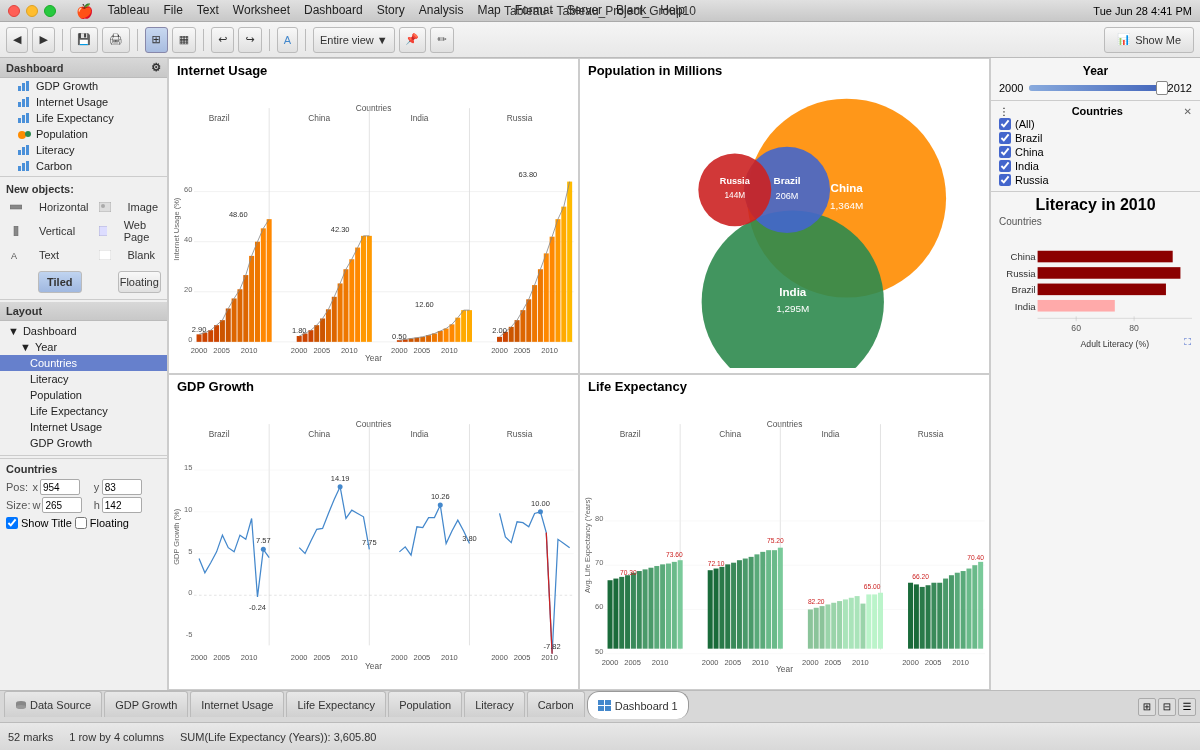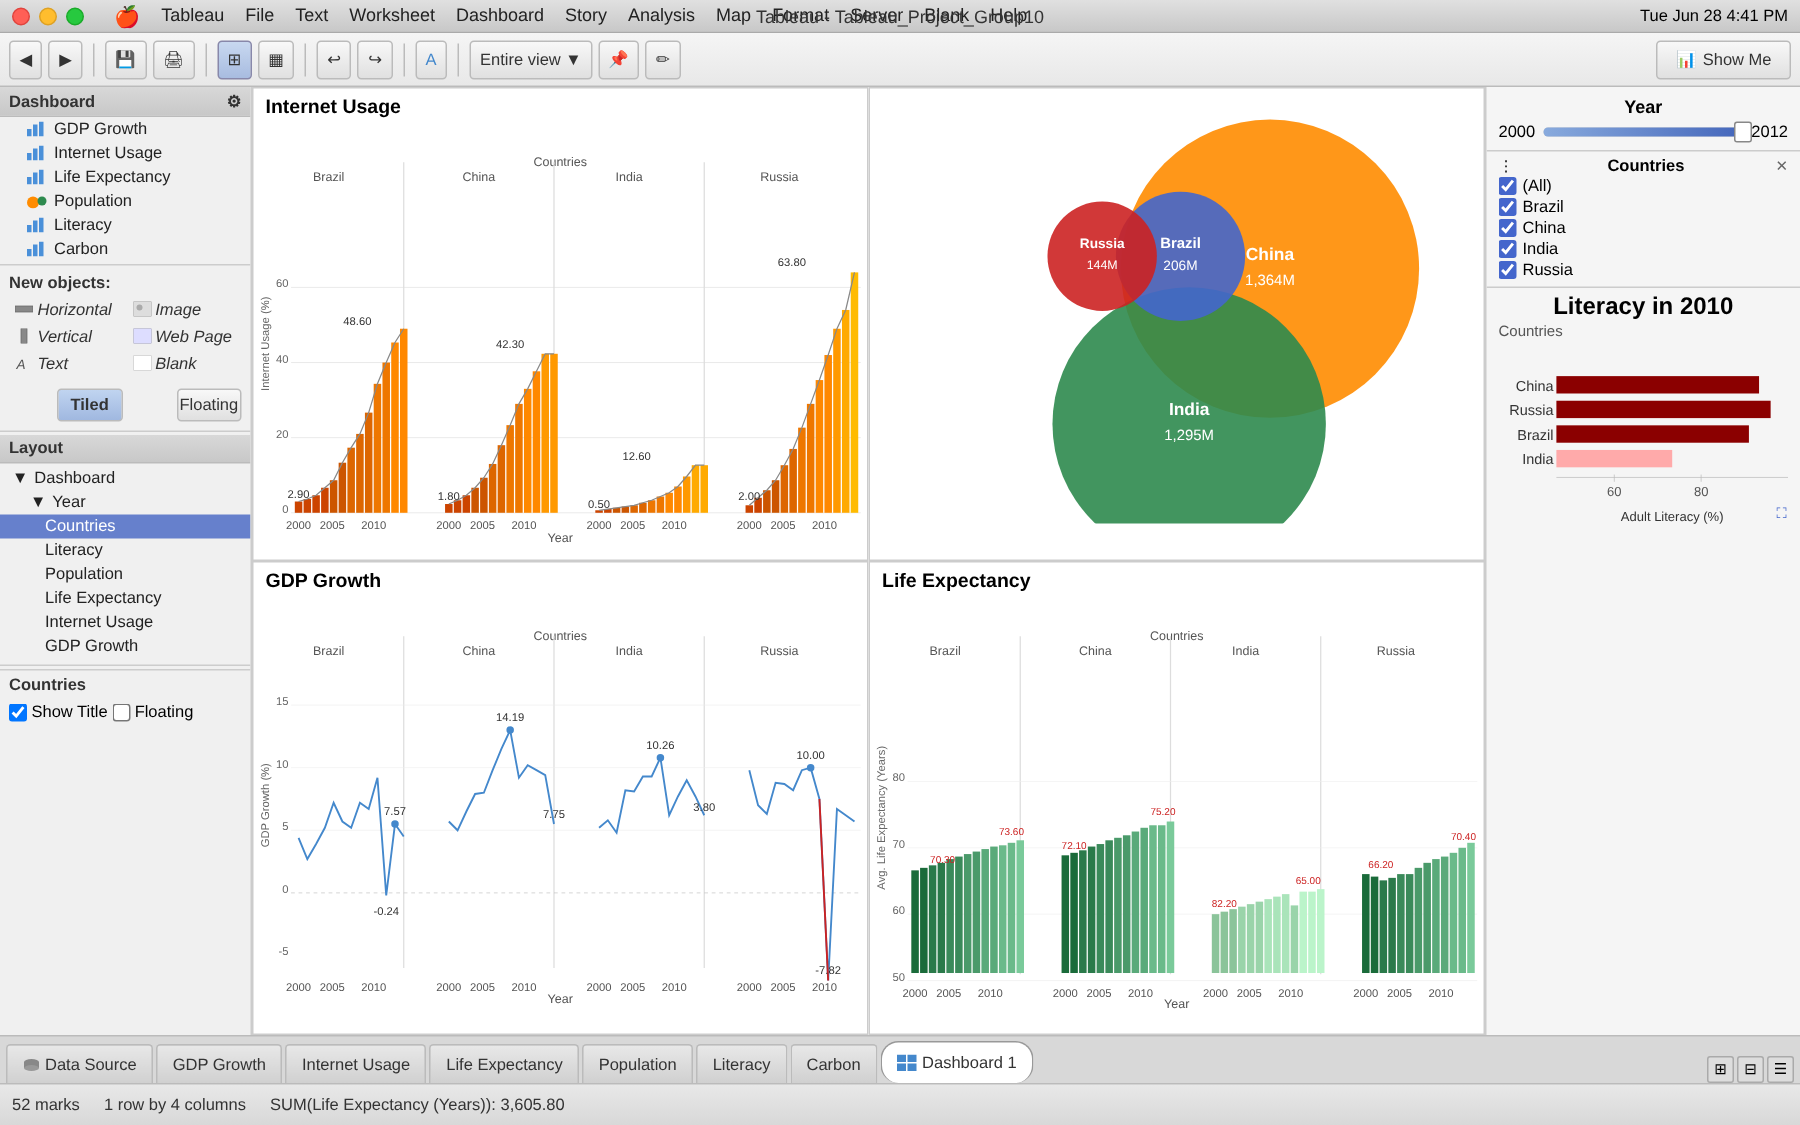--- a/index.html
+++ b/index.html
@@ -99,21 +99,21 @@
       display: flex;
       align-items: center;
       gap: 4px;
     }
 
     .sidebar-divider { height: 1px; background: #ccc; margin: 2px 0; }
     
     .new-objects-section { padding: 4px 6px; }
     .new-objects-title { font-size: 11px; font-weight: bold; margin-bottom: 4px; color: #333; }
     .new-objects-grid { display: grid; grid-template-columns: 1fr 1fr; gap: 2px; font-size: 11px; }
-    .new-objects-item { padding: 2px 4px; display: flex; align-items: flex-start; gap: 3px; cursor: pointer; color: #333; font-style: italic; }
+    .new-objects-item { padding: 2px 4px; display: flex; align-items: center; gap: 17px; cursor: pointer; color: #333; }
     
     .tiled-floating { display: flex; gap: 4px; padding: 4px 6px; }
     .tiled-btn, .floating-btn {
       flex: 1;
       height: 22px;
       border: 1px solid #bbb;
       border-radius: 3px;
       font-size: 11px;
       display: flex;
       align-items: center;
@@ -176,21 +176,20 @@
       flex-direction: column;
       overflow: hidden;
     }
 
     
     .bottom-tabs {
       height: 32px;
       background: #d8d8d8;
       border-top: 1px solid #bbb;
       display: flex;
-      align-items: flex-end;
       padding-left: 4px;
       gap: 2px;
     }
     .tab {
       height: 26px;
       padding: 0 10px;
       background: linear-gradient(to bottom, #e8e8e8, #d0d0d0);
       border: 1px solid #bbb;
       border-bottom: none;
       border-radius: 3px 3px 0 0;
@@ -467,20 +466,37 @@
       </div>
       <div class="layout-item layout-sub2">
         <span>GDP Growth</span>
       </div>
     </div>
 
     <div class="sidebar-divider"></div>
 
     <div class="countries-section">
       <div class="countries-title">Countries</div>
+      <div class="pos-size-grid">
+        <span class="pos-label">Pos:</span>
+        <span style="display:flex;align-items:center;gap:2px;">
+          <span style="color:#555;">x</span>
+          <input class="pos-input" type="text" value="954" style="">
+        </span>
+        <span style="color:#555;">y</span>
+        <input class="pos-input" type="text" value="83" style="">
+
+        <span class="pos-label">Size:</span>
+        <span style="display:flex;align-items:center;gap:2px;">
+          <span style="color:#555;">w</span>
+          <input class="pos-input" type="text" value="265" style="">
+        </span>
+        <span style="color:#555;">h</span>
+        <input class="pos-input" type="text" value="142" style="">
+      </div>
       <div class="show-title-row">
         <input type="checkbox" id="showTitle" checked="" style="">
         <label for="showTitle">Show Title</label>
         <input type="checkbox" id="floating" style="">
         <label for="floating">Floating</label>
       </div>
     </div>
   </div>
 
   <div class="content-area">
@@ -599,20 +615,21 @@
 
             <text x="396" y="308" text-anchor="middle" font-size="9" fill="#555">2000</text>
             <text x="423" y="308" text-anchor="middle" font-size="9" fill="#555">2005</text>
             <text x="456" y="308" text-anchor="middle" font-size="9" fill="#555">2010</text>
 
             <text x="245" y="318" text-anchor="middle" font-size="10" fill="#555">Year</text>
           </svg>
         </div>
 
         <div style="border:1px solid #ccc;position:relative;background:white;overflow:hidden;">
+          <div style="font-size:13px;font-weight:bold;padding:4px 8px 0;">Population in Millions</div>
           <svg width="100%" height="calc(100% - 24px)" viewBox="0 0 490 350">
 
             <circle cx="320" cy="145" r="120" fill="#ff8c00" opacity="0.9"></circle>
             <text x="320" y="138" text-anchor="middle" font-size="14" font-weight="bold" fill="white">China</text>
             <text x="320" y="158" text-anchor="middle" font-size="12" fill="white">1,364M</text>
 
             <circle cx="255" cy="270" r="110" fill="#2d8a4e" opacity="0.9"></circle>
             <text x="255" y="263" text-anchor="middle" font-size="14" font-weight="bold" fill="white">India</text>
             <text x="255" y="283" text-anchor="middle" font-size="12" fill="white">1,295M</text>
 

